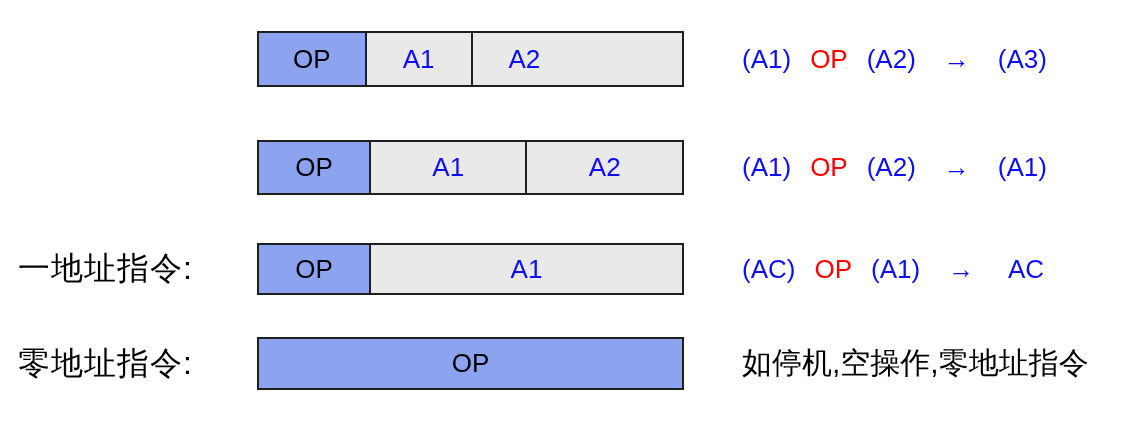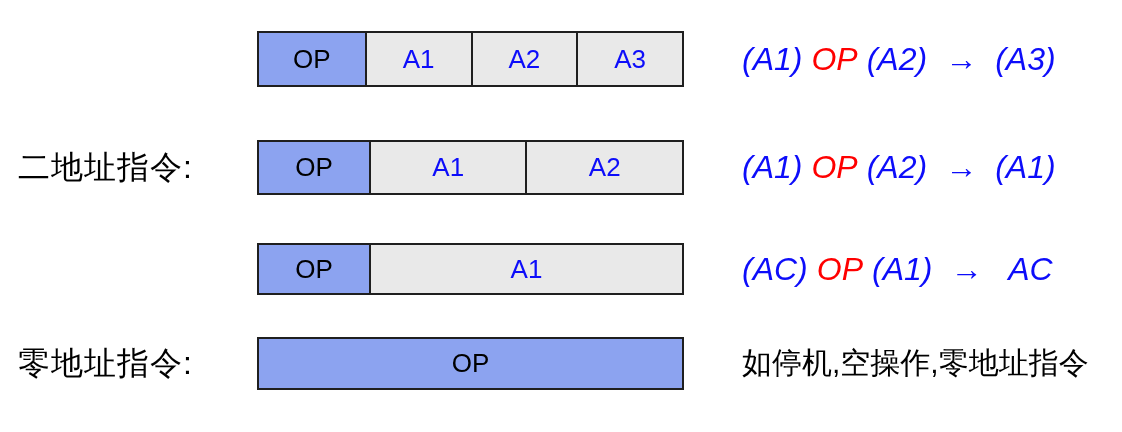--- a/index.html
+++ b/index.html
@@ -49,72 +49,70 @@
   .cell.op { background: var(--op_fill); color: var(--black); }
   .w25 { width: 25%; }
   .w26 { width: 26%; }
   .w37 { width: 37%; }
   .w74 { width: 74%; }
   .w100 { width: 100%; }
 
   .formula {
     position: absolute; left: 742px; top: 0; height: 100%;
     display: flex; align-items: center;
-    font-size: 32px;
+    font-size: 26px;
     white-space: pre;
-    gap: 9px;
-    font-style: italic;
+    gap: 19px;
   }
   .formula .blue { color: var(--blue); }
   .formula .red  { color: var(--red); }
   .formula .arrow { margin: 0 9px; font-weight: bold; }
 
   .note {
     position: absolute; left: 742px; top: 0; height: 100%;
     display: flex; align-items: center;
     font-size: 30px; color: var(--black);
     white-space: pre;
   }
 </style>
 </head>
 <body style="--op_fill: #8CA3F0; --addr_fill: #E9E9E9; --border: #1F1F1F; --blue: #0D0DFA; --red: #FF0000; --black: #000000;">
 
 <div class="row r1">
   <div class="box">
     <div class="cell op w25">OP</div>
     <div class="cell w25">A1</div>
     <div class="cell w25">A2</div>
-    <div class="cell w25">A3</div>
   </div>
   <div class="formula">
     <span class="blue">(A1)</span>
     <span class="red">OP</span>
     <span class="blue">(A2)</span>
     <span class="blue arrow">→</span>
     <span class="blue">(A3)</span>
   </div>
 </div>
 
 <div class="row r2">
-  <div class="label">二地址指令:</div>
   <div class="box">
     <div class="cell op w26">OP</div>
     <div class="cell w37">A1</div>
     <div class="cell w37">A2</div>
   </div>
   <div class="formula">
     <span class="blue">(A1)</span>
     <span class="red">OP</span>
     <span class="blue">(A2)</span>
     <span class="blue arrow">→</span>
     <span class="blue">(A1)</span>
   </div>
 </div>
 
 <div class="row r3">
+  <div class="label">一地址指令:</div>
   <div class="box">
     <div class="cell op w26">OP</div>
     <div class="cell w74">A1</div>
   </div>
   <div class="formula">
     <span class="blue">(AC)</span>
     <span class="red">OP</span>
     <span class="blue">(A1)</span>
     <span class="blue arrow">→</span>
     <span class="blue"> AC</span>

